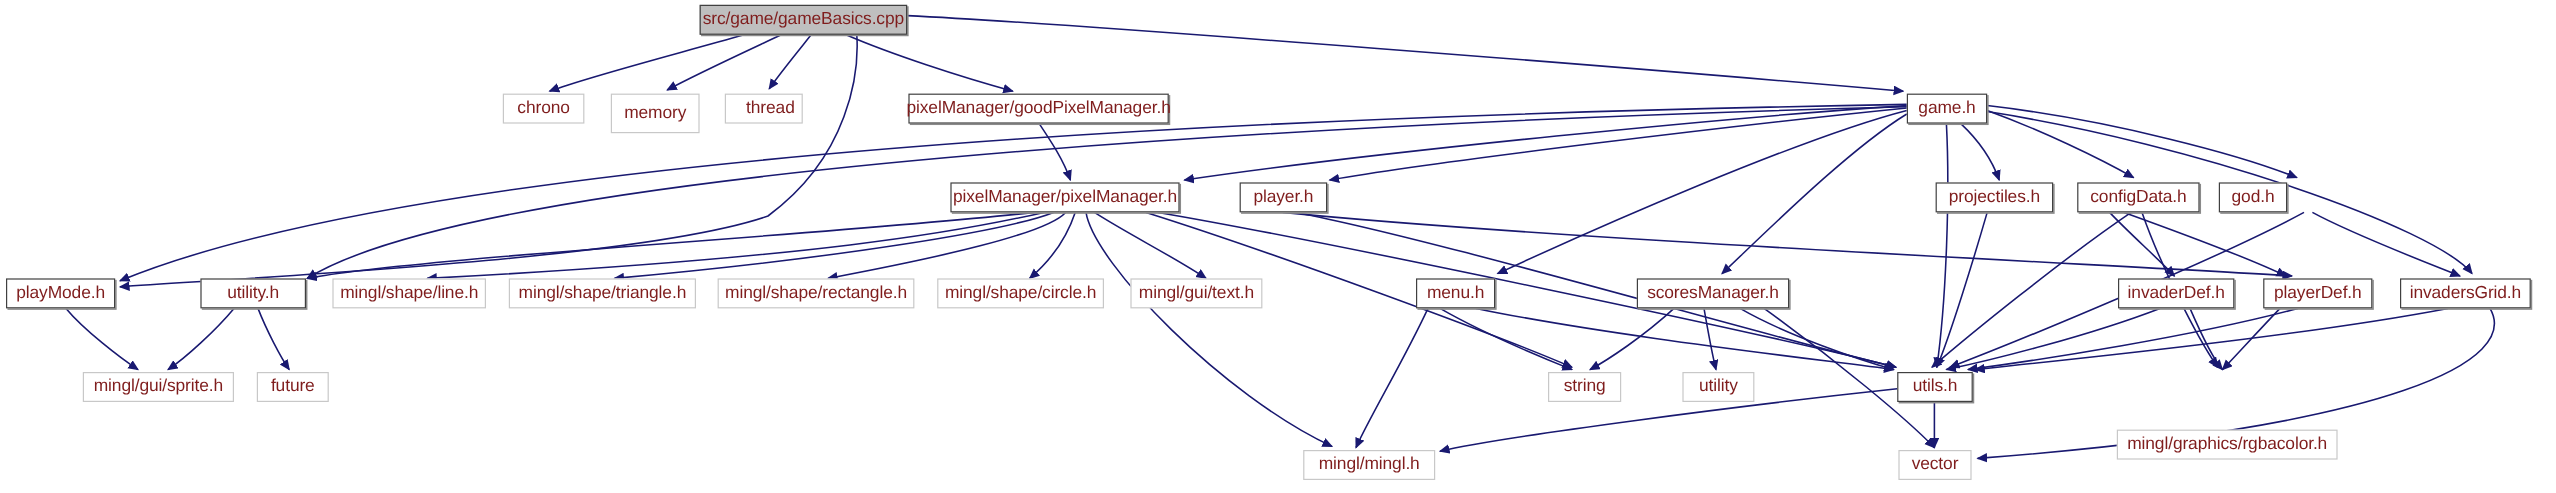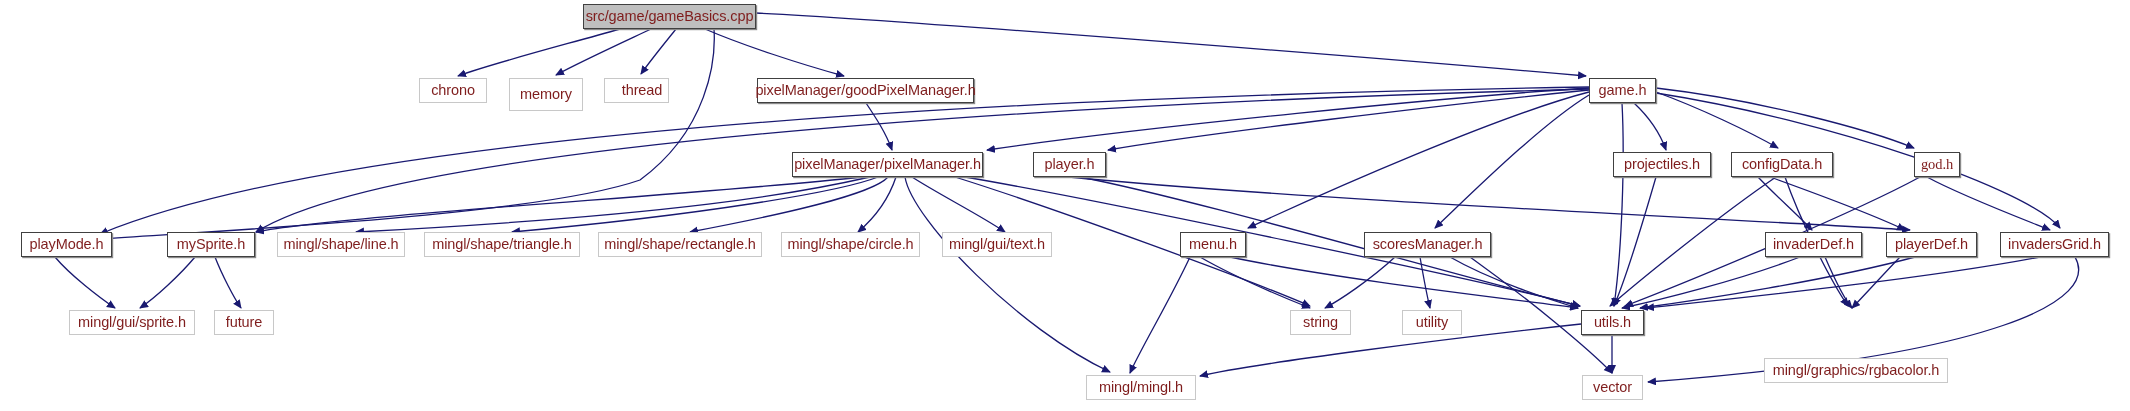--- a/index.html
+++ b/index.html
@@ -144,28 +144,28 @@
       </div>
       <div class="node strong" style="left: 1033px; top: 152px; width: 73px; height: 25px;">
         <span class="label">player.h</span>
       </div>
       <div class="node strong" style="left: 1613px; top: 152px; width: 98px; height: 25px;">
         <span class="label">projectiles.h</span>
       </div>
       <div class="node strong" style="left: 1731px; top: 152px; width: 102px; height: 25px;">
         <span class="label">configData.h</span>
       </div>
-      <div class="node strong" style="left: 1914px; top: 152px; width: 46px; height: 25px; font-family: Liberation Serif, serif;">
+      <div class="node strong" style="left: 1849px; top: 152px; width: 57px; height: 25px;">
         <span class="label">god.h</span>
       </div>
-      <div class="node strong" style="left: 21px; top: 232px; width: 91px; height: 25px;">
+      <div class="node strong" style="left: 5px; top: 232px; width: 91px; height: 25px;">
         <span class="label">playMode.h</span>
       </div>
       <div class="node strong" style="left: 167px; top: 232px; width: 88px; height: 25px;">
-        <span class="label">mySprite.h</span>
+        <span class="label">utility.h</span>
       </div>
       <div class="node " style="left: 277px; top: 232px; width: 128px; height: 25px;">
         <span class="label">mingl/shape/line.h</span>
       </div>
       <div class="node " style="left: 424px; top: 232px; width: 156px; height: 25px;">
         <span class="label">mingl/shape/triangle.h</span>
       </div>
       <div class="node " style="left: 598px; top: 232px; width: 164px; height: 25px;">
         <span class="label">mingl/shape/rectangle.h</span>
       </div>

